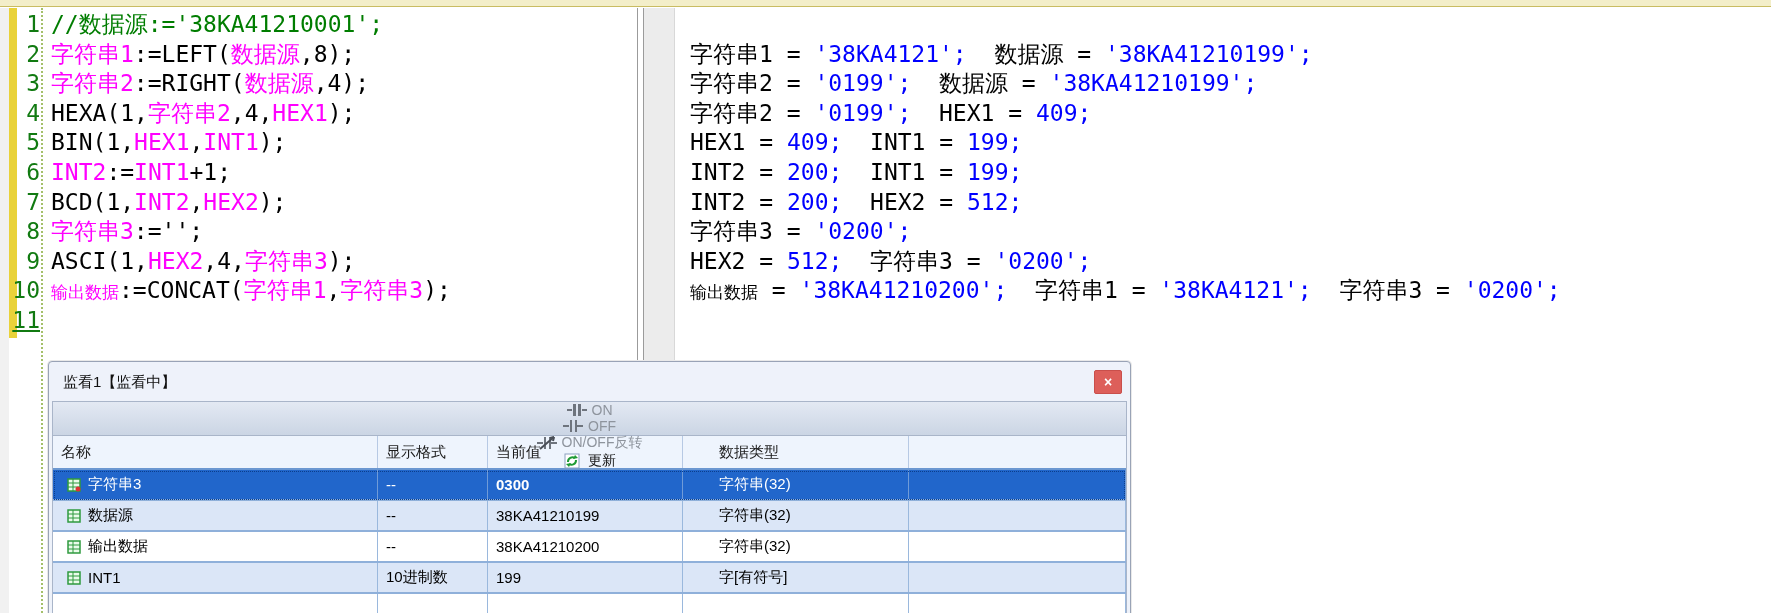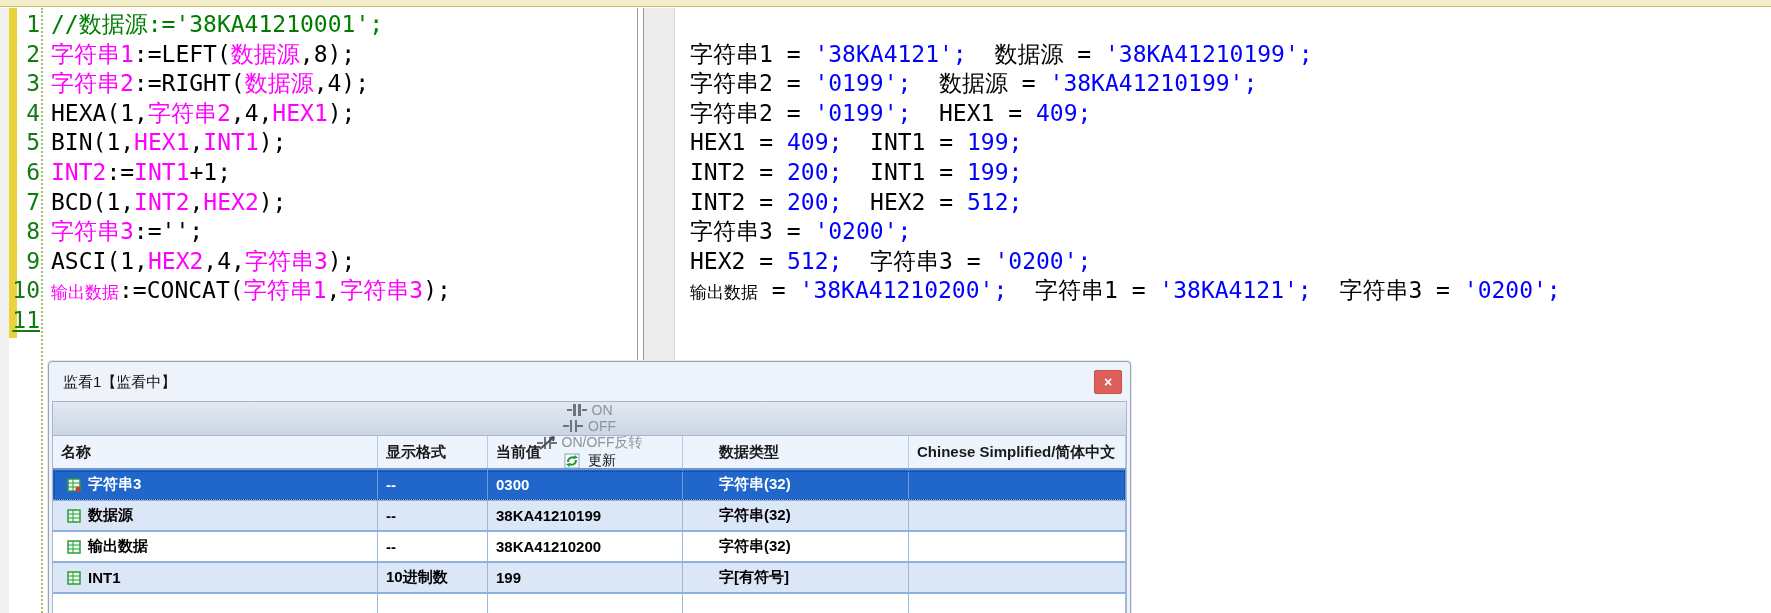--- a/index.html
+++ b/index.html
@@ -43,21 +43,21 @@
     background:linear-gradient(#e3e9f3,#cbd5e4); border:1px solid #a9b5c9; padding:0 7px;flex-direction:column; }
   .tb-item { display:flex; align-items:center; gap:5px; font-size:14px; padding:0 6px; }
   .tb-item.disabled { color:#8e949d; }
   .tb-item.enabled { color:#111; }
   .tb-sep { width:1px; height:22px; background:#aab6c8; margin:0 3px; border-right:1px solid #eef2f8; }
   
   .watch-table { margin:0 3px; background:#fff; border-left:1px solid #a9b5c9; border-right:1px solid #a9b5c9; }
   .thead { display:flex; height:34px; background:#eef4fd; border-bottom:2px solid #6b97d1;
     font-size:15px; color:#1a1a1a; align-items:center; }
   .thead .cell { border-right:1px solid #b7c9e4; }
-  .cell { height:100%; display:flex; align-items:center; padding-left:8px; overflow:hidden; white-space:nowrap;font-weight:bold; }
+  .cell { height:100%; display:flex; align-items:center; padding-left:8px; overflow:hidden; white-space:nowrap; }
   .c0 { width:325px; } .c1 { width:110px; } .c2 { width:195px; } .c3 { width:198px;margin-left:28px; } .c4 { flex:1; }
   .trow { display:flex; height:31px; font-size:15px; color:#000; align-items:center;
     border-bottom:2px solid #8fb0da; }
   .trow .cell { border-right:1px solid #9ab8dd; }
   .trow.alt { background:#dbe6f7; }
   .trow.plain { background:#ffffff; }
   .trow.selected { background:#2166cb; color:#ffffff; outline:1px dotted #0b3e8c; outline-offset:-2px; }
   .trow.selected .cell { border-right-color:#6f9bd8; }
   .trow.selected .val { font-weight:bold; }
   .name-cell { gap:6px; padding-left:14px; }
@@ -142,21 +142,20 @@
           </svg>
           <span>更新</span>
         </div>
       </div>
     <div class="watch-table">
       <div class="thead" id="watch-thead">
           <div class="cell c0">名称</div>
           <div class="cell c1">显示格式</div>
           <div class="cell c2">当前值</div>
           <div class="cell c3">数据类型</div>
-          <div class="cell c4">Chinese Simplified/简体中文</div>
         </div>
       <div id="watch-rows">
           <div class="trow selected">
             <div class="cell c0 name-cell">
               <svg width="15" height="15">
                 <rect x="1" y="2" width="12" height="12" fill="#eafbea" stroke="#2f9a3f" stroke-width="1.5"></rect>
                 <line x1="1" y1="6" x2="13" y2="6" stroke="#2f9a3f" stroke-width="1"></line>
                 <line x1="1" y1="10" x2="13" y2="10" stroke="#2f9a3f" stroke-width="1"></line>
                 <line x1="6" y1="2" x2="6" y2="14" stroke="#2f9a3f" stroke-width="1"></line>
                 <circle cx="11" cy="12" r="2.5" fill="#d33"></circle>

